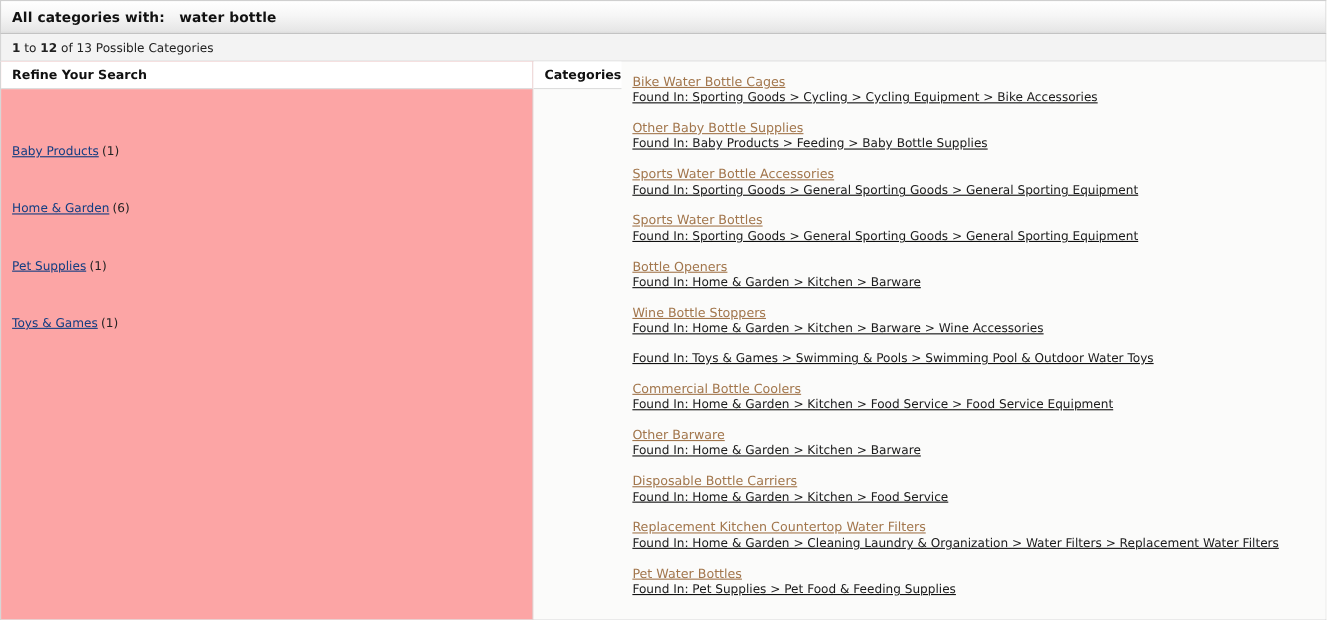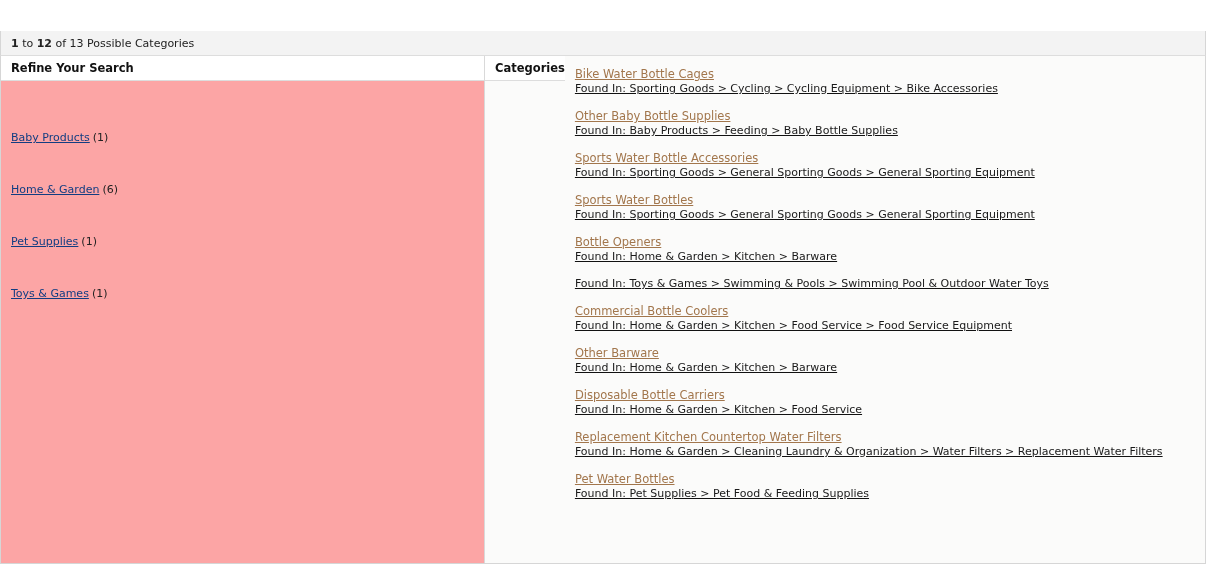--- a/index.html
+++ b/index.html
@@ -174,20 +174,24 @@
     line-height: 14px;
     margin-top: 1px;
     white-space: nowrap;
   }
 </style>
 </head>
 <body>
 
 <div class="page">
 
+  <div class="title-bar">
+    <span class="t-label">All categories with:</span>
+    <span class="t-query">water bottle</span>
+  </div>
 
   <div class="count-bar">
     <b>1</b>
       <span class="sp"> to </span>
       <b>12</b>
       <span class="sp"> of 13 Possible Categories</span>
   </div>
 
   <div class="main">
 
@@ -244,20 +248,24 @@
           <li class="cat-entry">
             <a class="cat-link">Sports Water Bottles</a>
             <span class="cat-path">Found In: Sporting Goods &gt; General Sporting Goods &gt; General Sporting Equipment</span>
           </li>
 
           <li class="cat-entry">
             <a class="cat-link">Bottle Openers</a>
             <span class="cat-path">Found In: Home &amp; Garden &gt; Kitchen &gt; Barware</span>
           </li>
 
+          <li class="cat-entry">
+            <a class="cat-link">Wine Bottle Stoppers</a>
+            <span class="cat-path">Found In: Home &amp; Garden &gt; Kitchen &gt; Barware &gt; Wine Accessories</span>
+          </li>
 
           <li class="cat-entry">
             <span class="cat-path">Found In: Toys &amp; Games &gt; Swimming &amp; Pools &gt; Swimming Pool &amp; Outdoor Water Toys</span>
           </li>
 
           <li class="cat-entry">
             <a class="cat-link">Commercial Bottle Coolers</a>
             <span class="cat-path">Found In: Home &amp; Garden &gt; Kitchen &gt; Food Service &gt; Food Service Equipment</span>
           </li>
 

